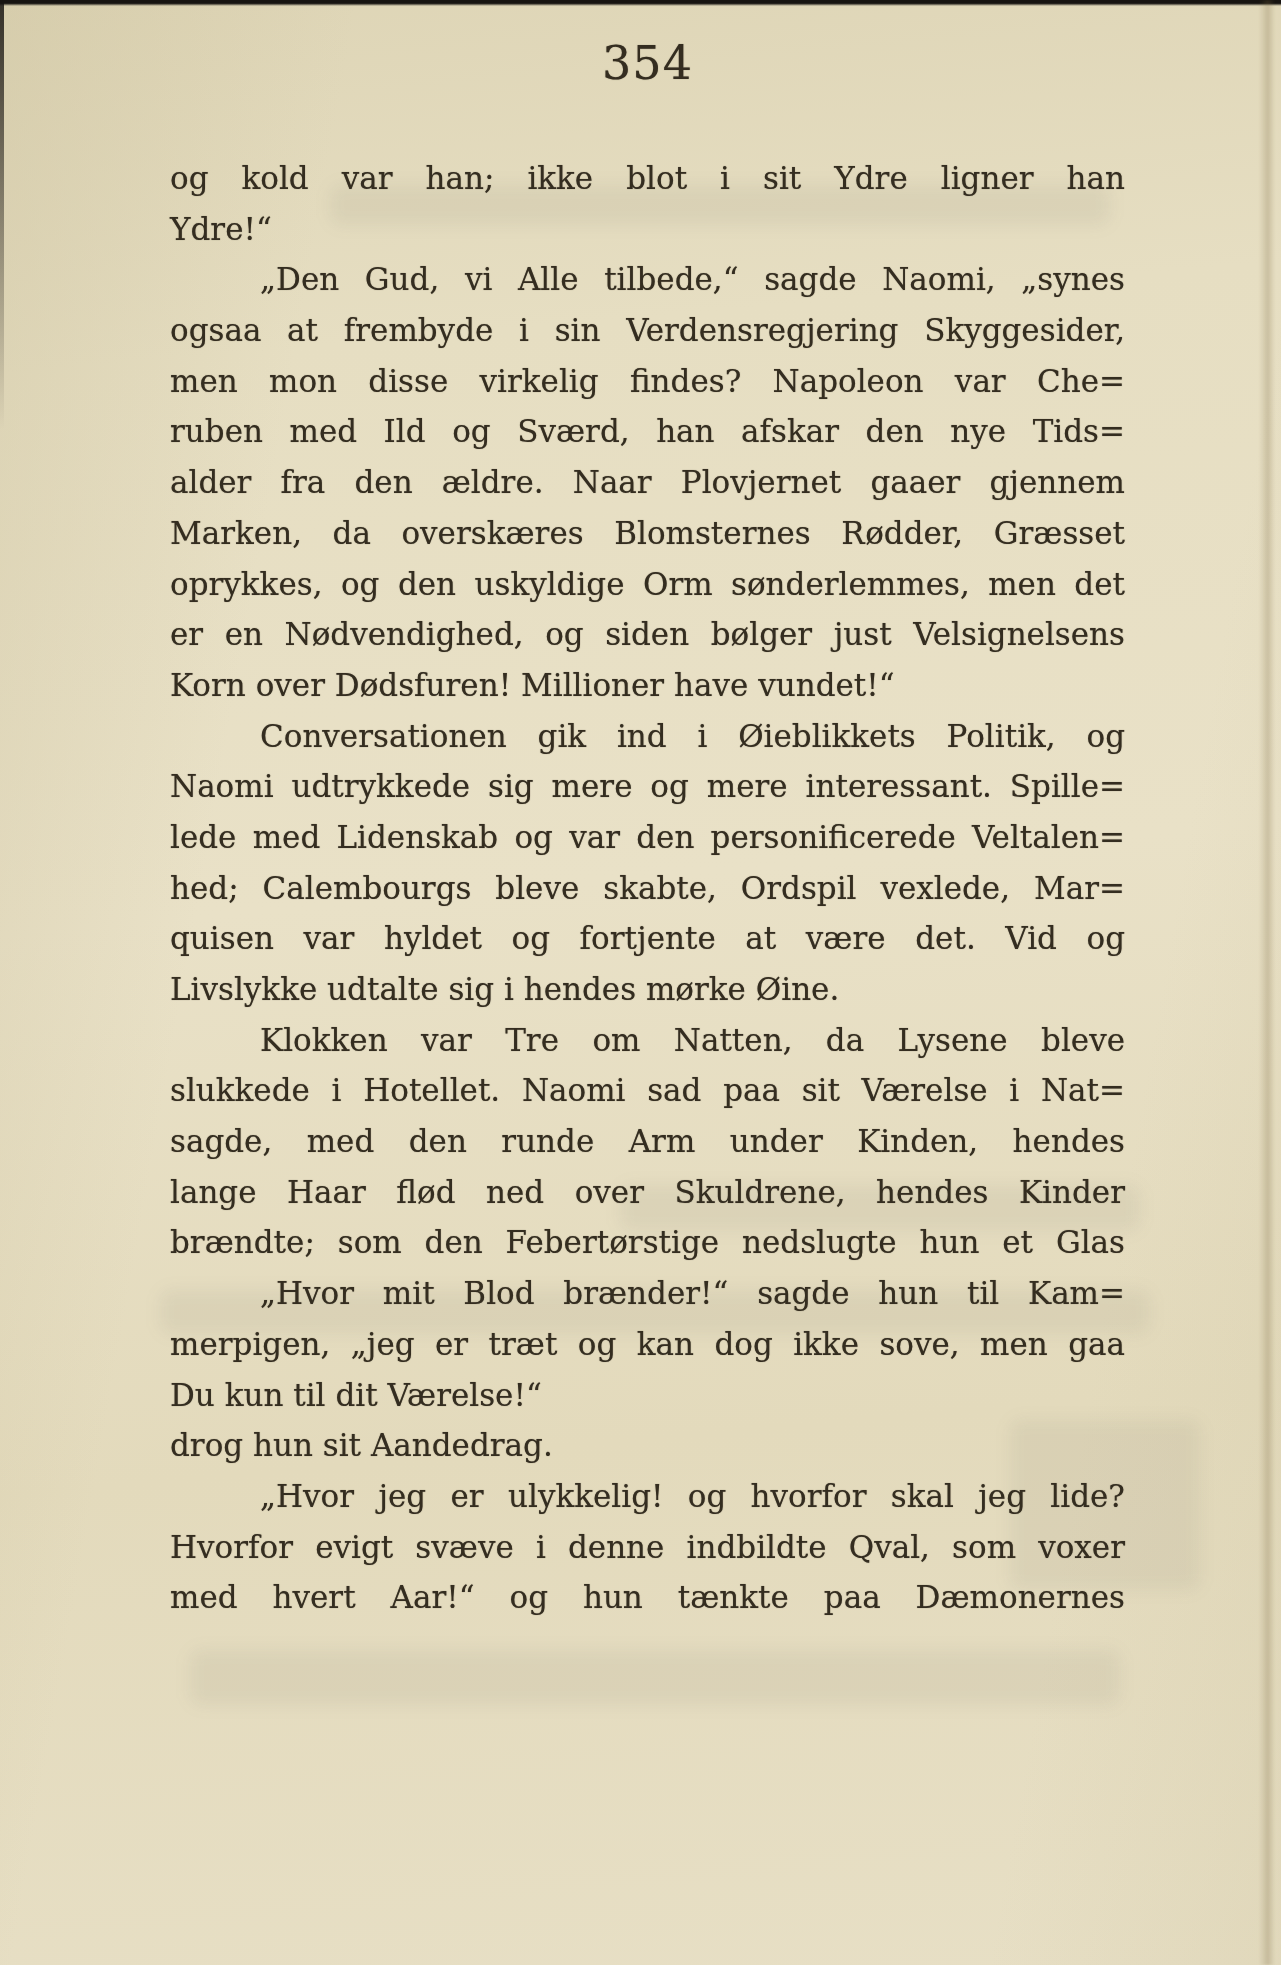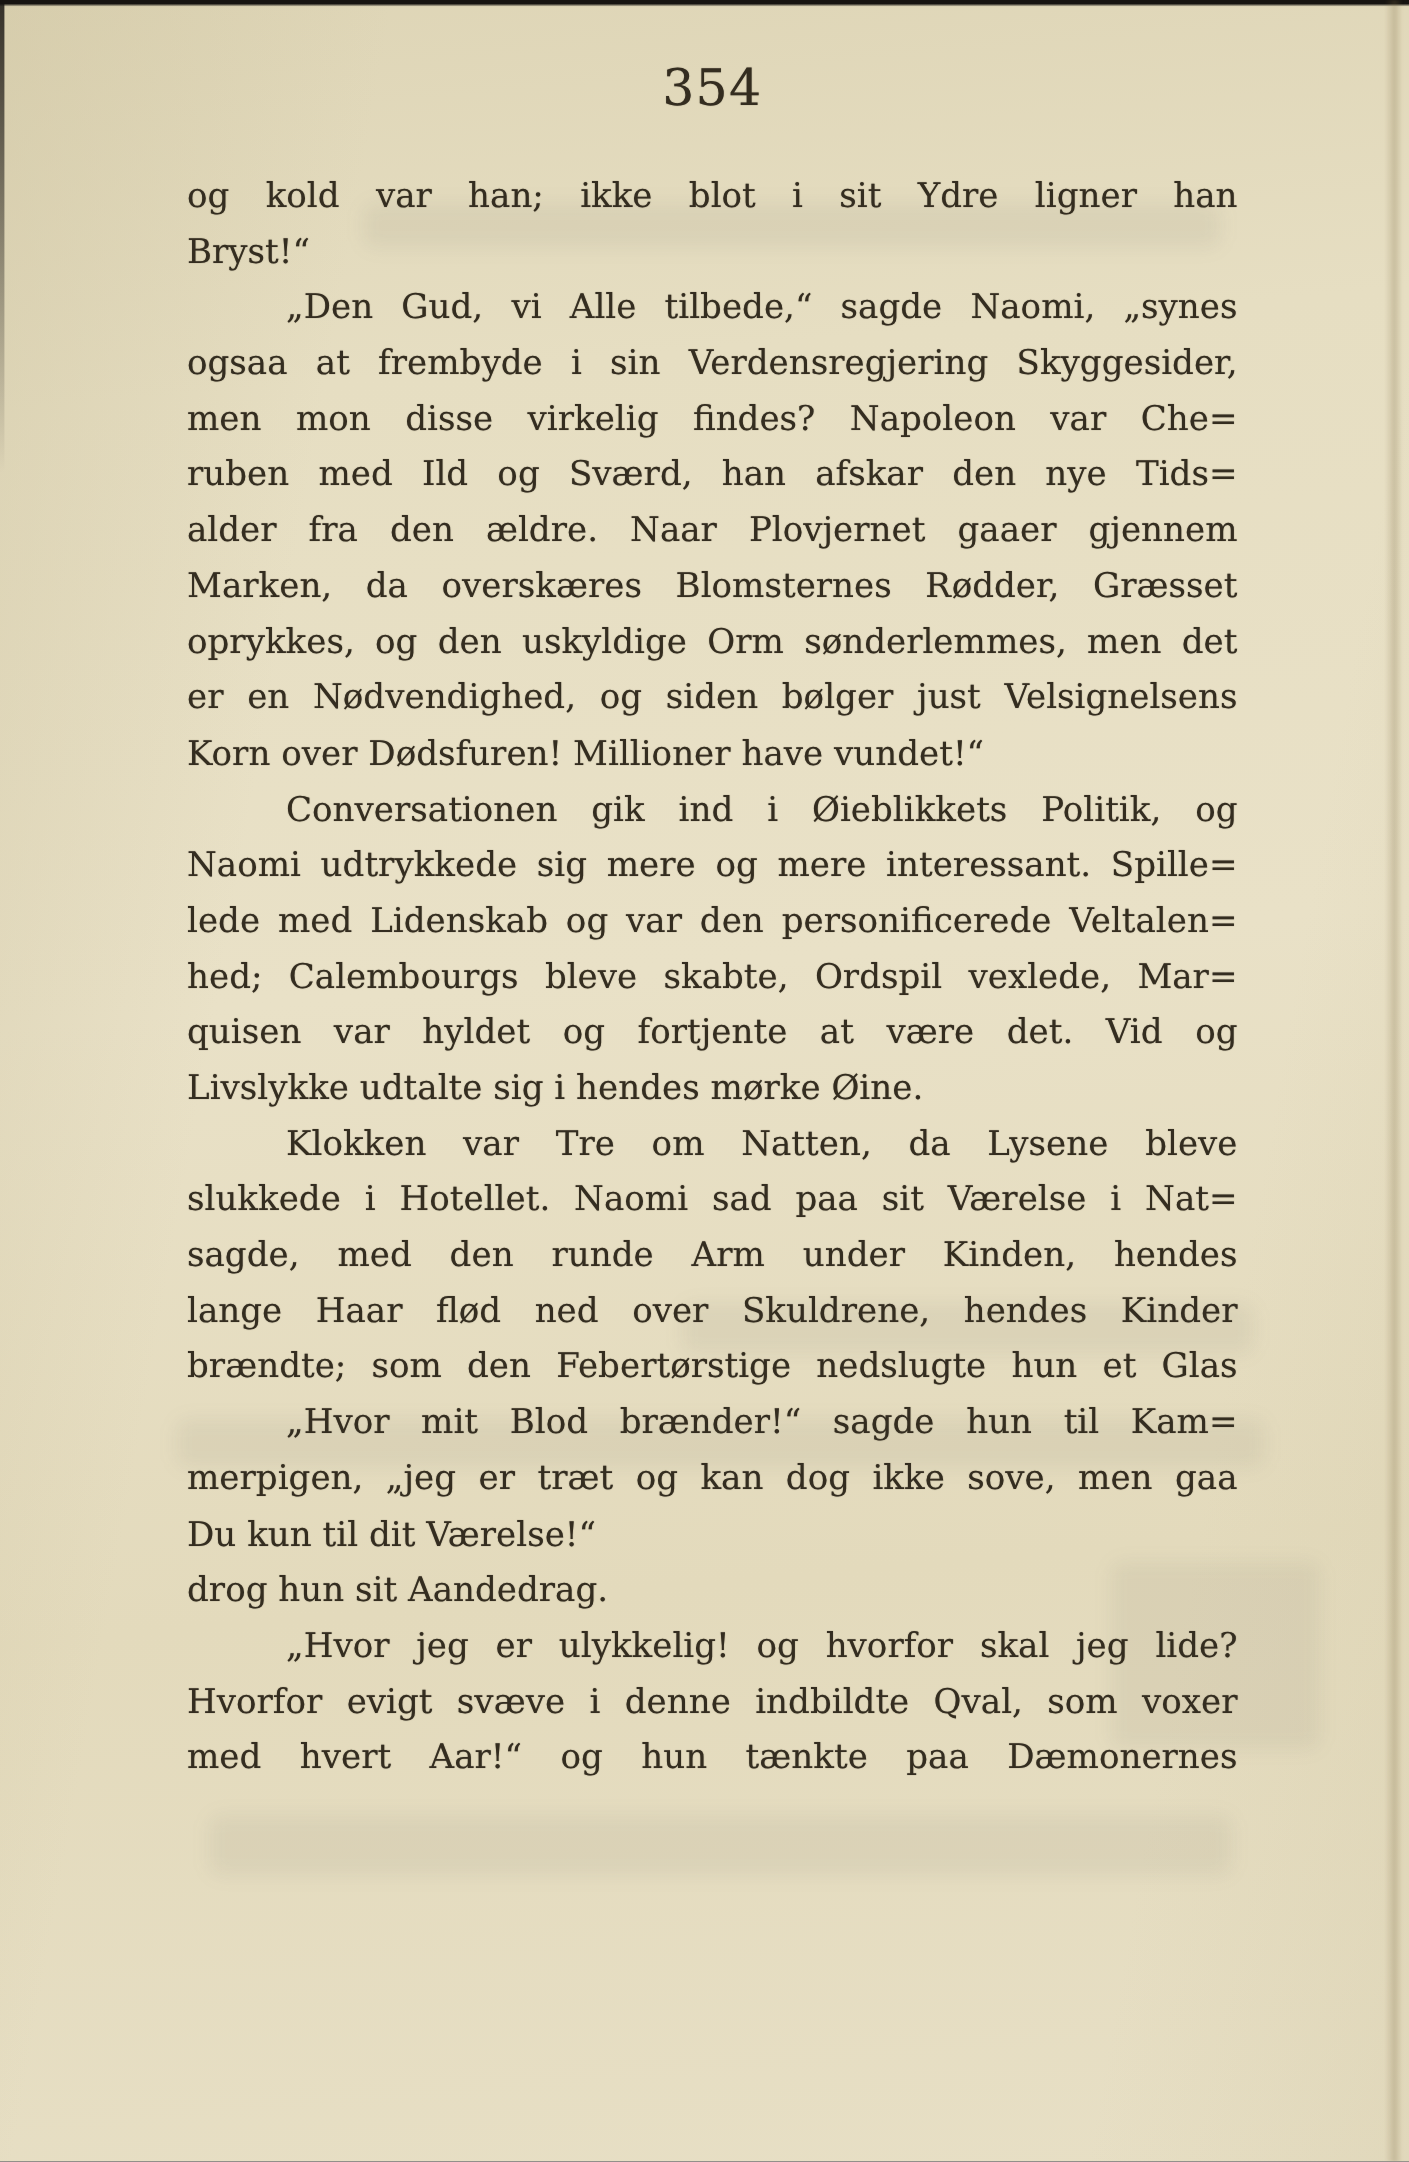--- a/index.html
+++ b/index.html
@@ -20,21 +20,21 @@
   .edge-left  { position:absolute; top:0; left:0; width:4px; height:430px;
                 background: linear-gradient(rgba(23,20,17,.85), rgba(23,20,17,0)); }
   .fold-shadow{ position:absolute; top:0; right:6px; width:16px; height:100%;
                 background: linear-gradient(90deg, rgba(0,0,0,0), rgba(122,104,64,.26) 55%, rgba(0,0,0,0));
                 filter: blur(1px); }
   .smudge     { position:absolute; background: rgba(100,100,74,.075);
                 filter: blur(8px); border-radius: 12px; }
 
   
   .page-number {
-    position: absolute; left: 170px; width: 955px; top: 52px;
+    position: absolute; left: 170px; width: 955px; top: 36px;
     text-align: center; font-size: 46px; letter-spacing: 1px;
     color: var(--ink); text-shadow: 0 0 1px rgba(52,45,32,.5);
   }
 
   
   .page-text {
     position: absolute; left: 170px; top: 153px; width: 955px;
     font-size: 31px; line-height: 50.7px; color: var(--ink);
     text-shadow: 0 0 1px rgba(52,45,32,.55);
   }
@@ -54,21 +54,21 @@
   <div class="smudge" style="left:330px;  top:185px;  width:780px; height:40px;"></div>
   <div class="smudge" style="left:620px;  top:1185px; width:520px; height:46px;"></div>
   <div class="smudge" style="left:160px;  top:1290px; width:990px; height:44px;"></div>
   <div class="smudge" style="left:1010px; top:1420px; width:190px; height:170px;"></div>
   <div class="smudge" style="left:190px;  top:1650px; width:930px; height:55px;"></div>
 
   <div class="page-number">354</div>
 
   <div class="page-text">
       <div class="line just">og kold var han; ikke blot i sit Ydre ligner han</div>
-      <div class="line">Bryst!“</div>
+      <div class="line">Ydre!“</div>
       <div class="line indent just">„Den Gud, vi Alle tilbede,“ sagde Naomi, „synes</div>
       <div class="line just">ogsaa at frembyde i sin Verdensregjering Skyggesider,</div>
       <div class="line just">men mon disse virkelig findes? Napoleon var Che=</div>
       <div class="line just">ruben med Ild og Sværd, han afskar den nye Tids=</div>
       <div class="line just">alder fra den ældre. Naar Plovjernet gaaer gjennem</div>
       <div class="line just">Marken, da overskæres Blomsternes Rødder, Græsset</div>
       <div class="line just">oprykkes, og den uskyldige Orm sønderlemmes, men det</div>
       <div class="line just">er en Nødvendighed, og siden bølger just Velsignelsens</div>
       <div class="line">Korn over Dødsfuren! Millioner have vundet!“</div>
       <div class="line indent just">Conversationen gik ind i Øieblikkets Politik, og</div>

